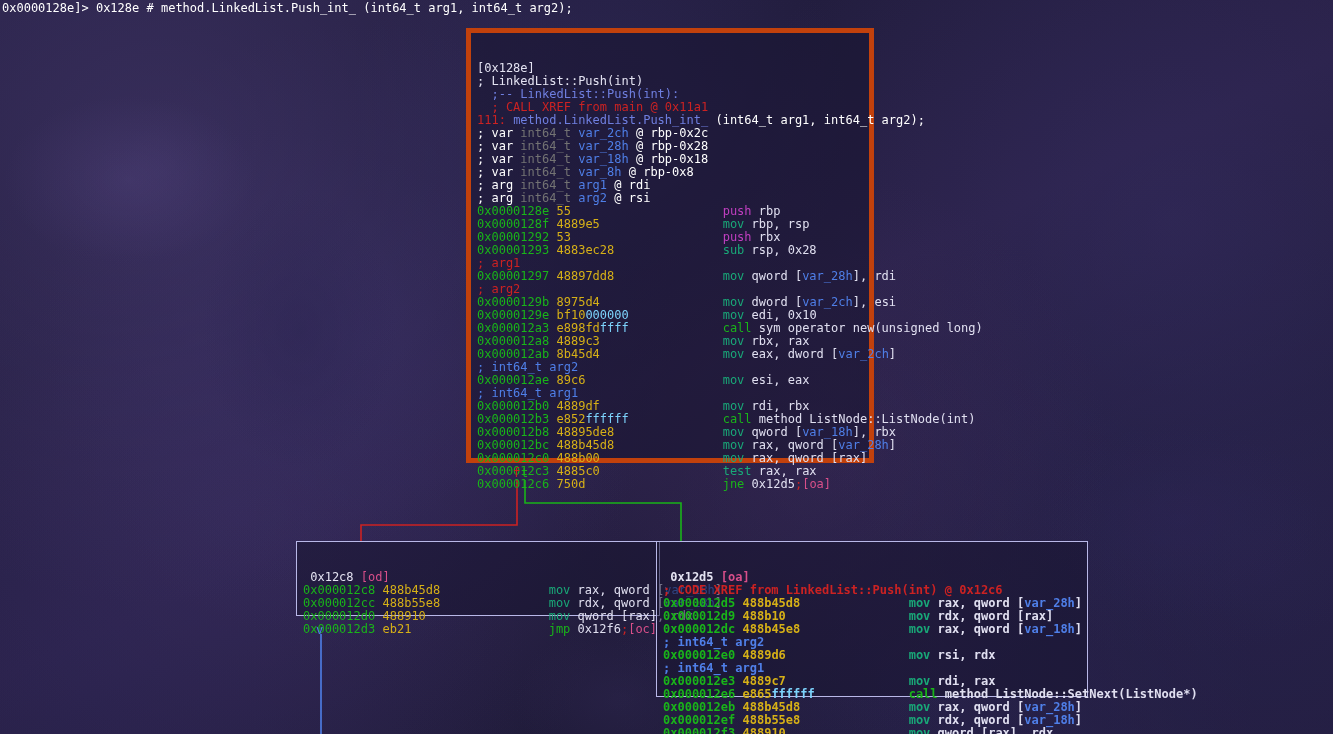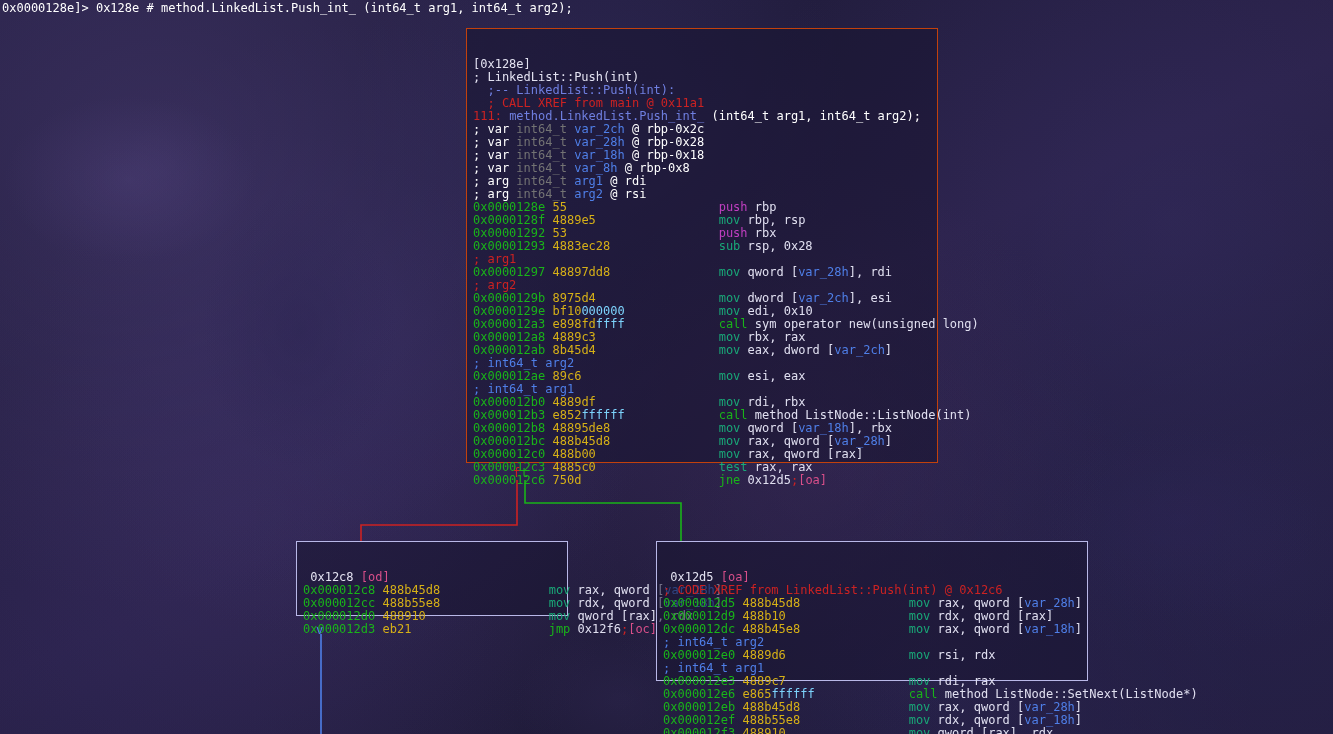--- a/index.html
+++ b/index.html
@@ -64,37 +64,38 @@
     background: rgba(24, 20, 48, 0.55);
     white-space: pre;
     z-index: 5;
   }
   .block .blines { padding: 3px 6px 4px 6px; }
   .bline { white-space: pre; height: 13px; }
 
   #block-main {
     left: 466px;
     top: 28px;
-    width: 472px;
+    width: 408px;
     height: 435px;
-    border: 1px solid #c2410c;
+    border: 5px solid #c2410c;
   }
   #block-false {
     left: 296px;
     top: 541px;
-    width: 272px;
+    width: 364px;
     height: 75px;
     border: 1px solid #b9b8e8;
   }
   #block-true {
     left: 656px;
     top: 541px;
     width: 432px;
-    height: 140px;
+    height: 156px;
     border: 1px solid #b9b8e8;
+    font-weight: bold;
   }
 
   
   .c-addr    { color: #19b419; text-align: right; }           
   .c-bytes   { color: #d6b017; }           
   .c-bytes-r { color: #7dd3fc; }           
   .c-mov     { color: #19a878; }           
   .c-push    { color: #c13fc1; }           
   .c-call    { color: #19b419; }           
   .c-jmp     { color: #19b419; }

